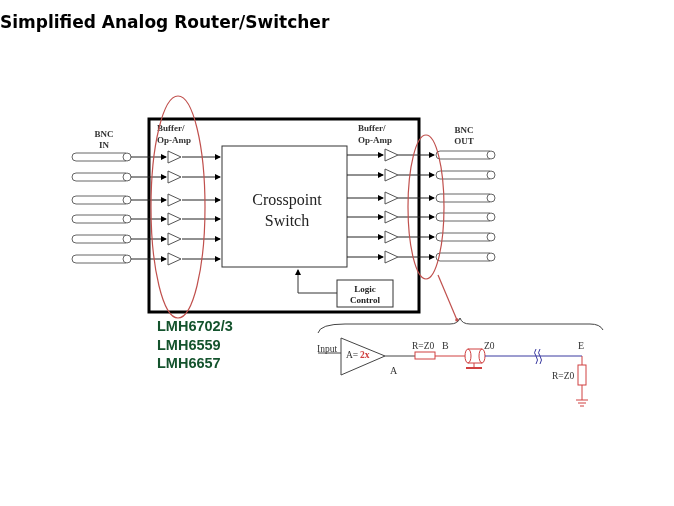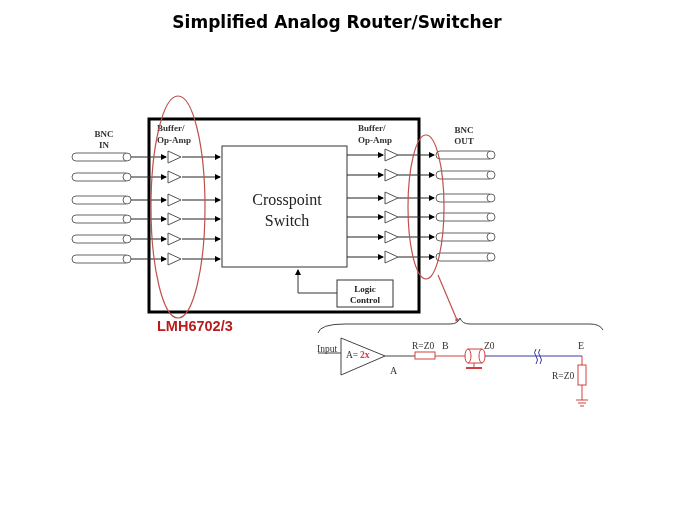--- a/index.html
+++ b/index.html
@@ -1,26 +1,26 @@
 <!DOCTYPE html>
 <html><head>
 <meta charset="utf-8">
 <style>
   html, body { margin: 0; padding: 0; background: #ffffff; }
   body { width: 674px; height: 506px; position: relative; overflow: hidden; font-family: "DejaVu Sans", sans-serif; }
   #title {
-    position: absolute; left: 0; top: 12px; width: 674px; text-align: center;
+    position: absolute; left: 0; top: 12px; width: 674px; 
     font-family: "DejaVu Sans", sans-serif; font-weight: bold; font-size: 17px; color: #000;
   }
   svg { position: absolute; left: 0; top: 0; }
   .serif { font-family: "Liberation Serif", serif; }
   .parts {
     position: absolute; left: 157px; top: 317px;
     font-family: "Liberation Sans", sans-serif; font-weight: bold; font-size: 14.5px;
-    color: #b91c1c; line-height: 18.5px;
+    color: #14532d; line-height: 18.5px;
   }
 </style>
 </head>
 <body>
 
 <div id="title">Simplified Analog Router/Switcher</div>
 
 <svg width="674" height="506" viewBox="0 0 674 506">
   <defs>
     <marker id="arr" markerWidth="6" markerHeight="6" refX="5" refY="3" orient="auto">
@@ -151,13 +151,15 @@
   <line x1="582" y1="385" x2="582" y2="400" stroke="#d04040" stroke-width="1"></line>
   <g>
     <line x1="576" y1="400" x2="588" y2="400" stroke="#d04040" stroke-width="1"></line>
     <line x1="578" y1="403" x2="586" y2="403" stroke="#d04040" stroke-width="1"></line>
     <line x1="580" y1="406" x2="584" y2="406" stroke="#d04040" stroke-width="1"></line>
   </g>
 </svg>
 
 <div class="parts">
   <div>LMH6702/3</div>
+  <div>LMH6559</div>
+  <div>LMH6657</div>
 </div>
 
 </body></html>

